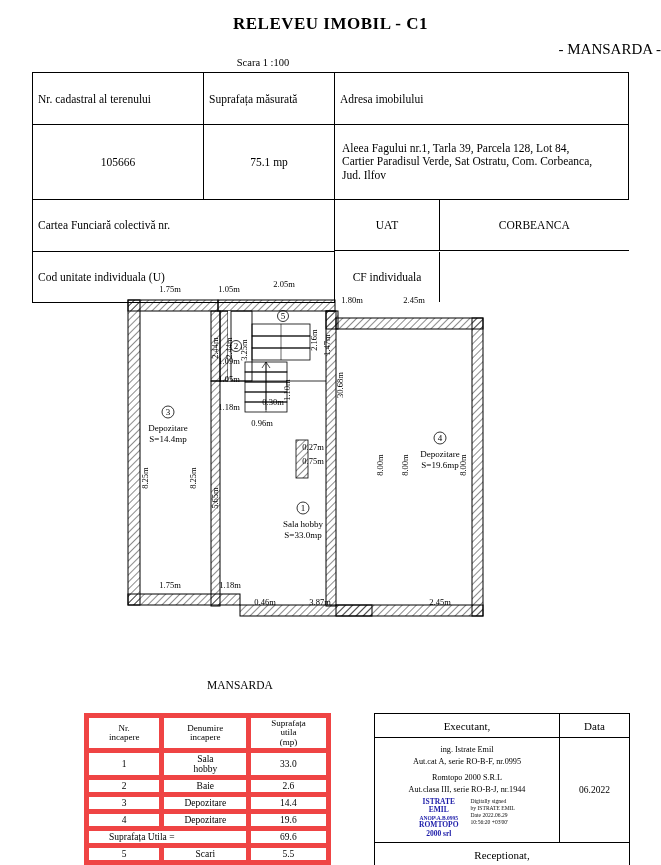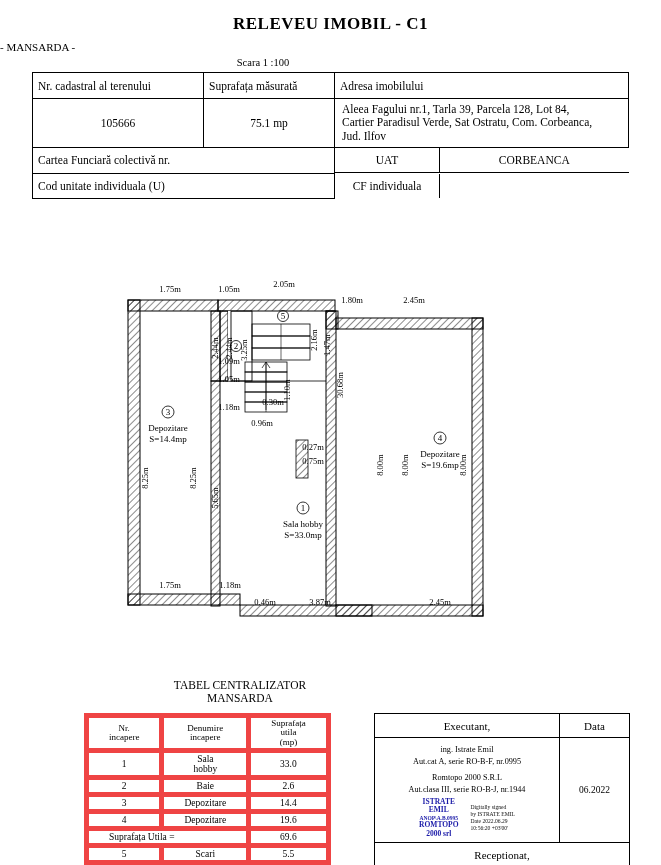--- a/index.html
+++ b/index.html
@@ -1,26 +1,26 @@
 <!DOCTYPE html>
 <html><head>
 <meta charset="utf-8">
 <style>
   html,body{margin:0;padding:0;background:#fff;}
   body{width:661px;height:865px;position:relative;font-family:"Liberation Serif",serif;color:#000;}
   .page{position:relative;width:661px;height:865px;overflow:hidden;}
 
   
   .title{position:absolute;top:14px;left:0;width:661px;text-align:center;font-size:17px;font-weight:bold;letter-spacing:.5px;}
-  .subtitle{position:absolute;top:41px;left:0;width:661px;text-align:left;font-size:11px;}
+  .subtitle{position:absolute;top:41px;left:0;width:661px;text-align:right;font-size:15px;}
   .scale{position:absolute;top:57px;left:0;width:526px;text-align:center;font-size:10.5px;}
 
   
   table.info{position:absolute;top:72px;left:32px;width:597px;border-collapse:collapse;font-size:11.5px;}
-  table.info td{border:1px solid #000;padding:2px 5px;vertical-align:middle;}
+  table.info td{border:1px solid #000;padding:15px 5px;vertical-align:middle;}
   .c-center{text-align:center;}
   .addr{line-height:1.18;font-size:11.5px;padding-left:7px !important;}
 
   
   .plan{position:absolute;left:0;top:250px;width:661px;height:400px;}
   .plan svg{display:block;}
 
   
   .cz-title{position:absolute;left:110px;top:679px;width:260px;text-align:center;font-size:11.5px;}
   .cz-title div+div{margin-top:1px;}
@@ -31,21 +31,21 @@
   table.cz .nr{width:34px;}
   table.cz .su{width:80px;}
   table.cz .tot{text-align:left;padding-right:6px;}
 
   
   table.ex{position:absolute;left:374px;top:713px;width:256px;border-collapse:collapse;font-size:10px;}
   table.ex td{border:1px solid #000;padding:2px 3px;text-align:center;vertical-align:middle;}
   .ex-h{font-size:11px;}
   .ex-lines{font-size:8.2px;line-height:1.45;}
   .ex-date{font-size:9.5px;}
-  .stamp{display:flex;align-items:center;justify-content:center;gap:12px;margin-top:2px;}
+  .stamp{display:flex;justify-content:center;gap:12px;margin-top:2px;}
   .stamp .blue{color:#1a1aa8;font-weight:bold;font-size:7.5px;line-height:1.15;text-align:center;}
   .stamp .sig{font-size:5.6px;line-height:1.25;text-align:left;color:#111;}
   .recep{font-size:11px;}
 
   
   .dim{font-family:"Liberation Serif",serif;font-size:8.5px;}
   .rnum{font-family:"Liberation Serif",serif;font-size:9px;}
   .rlbl{font-family:"Liberation Serif",serif;font-size:9px;}
 </style>
 </head>
@@ -221,21 +221,20 @@
         <text class="dim" x="290" y="140" text-anchor="middle" transform="rotate(-90,290,140)">1.10m</text>
         <text class="dim" x="343" y="135" text-anchor="middle" transform="rotate(-90,343,135)">30.68m</text>
         <text class="dim" x="383" y="215" text-anchor="middle" transform="rotate(-90,383,215)">8.00m</text>
         <text class="dim" x="408" y="215" text-anchor="middle" transform="rotate(-90,408,215)">8.00m</text>
         <text class="dim" x="466" y="215" text-anchor="middle" transform="rotate(-90,466,215)">8.00m</text>
       </g>
     </svg>
   </div>
 
   <div class="cz-title">
-    <div>TABEL CENTRALIZATOR</div>
     <div>MANSARDA</div>
   </div>
 
   <table class="cz">
     <tbody>
         <tr>
       <td class="nr hd">
         <div>Nr.</div>
         <div>incapere</div>
       </td>

